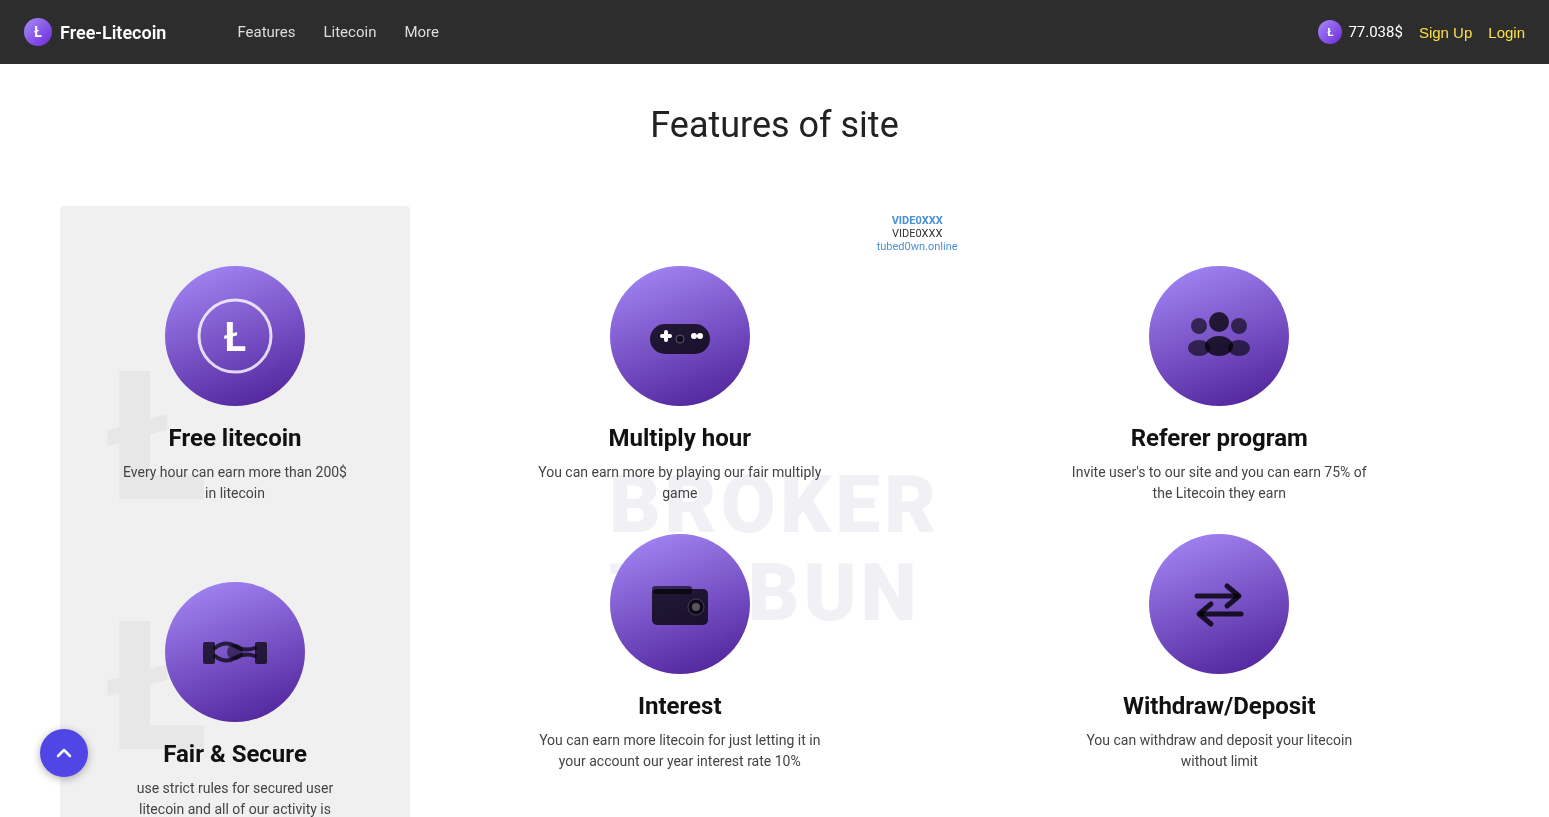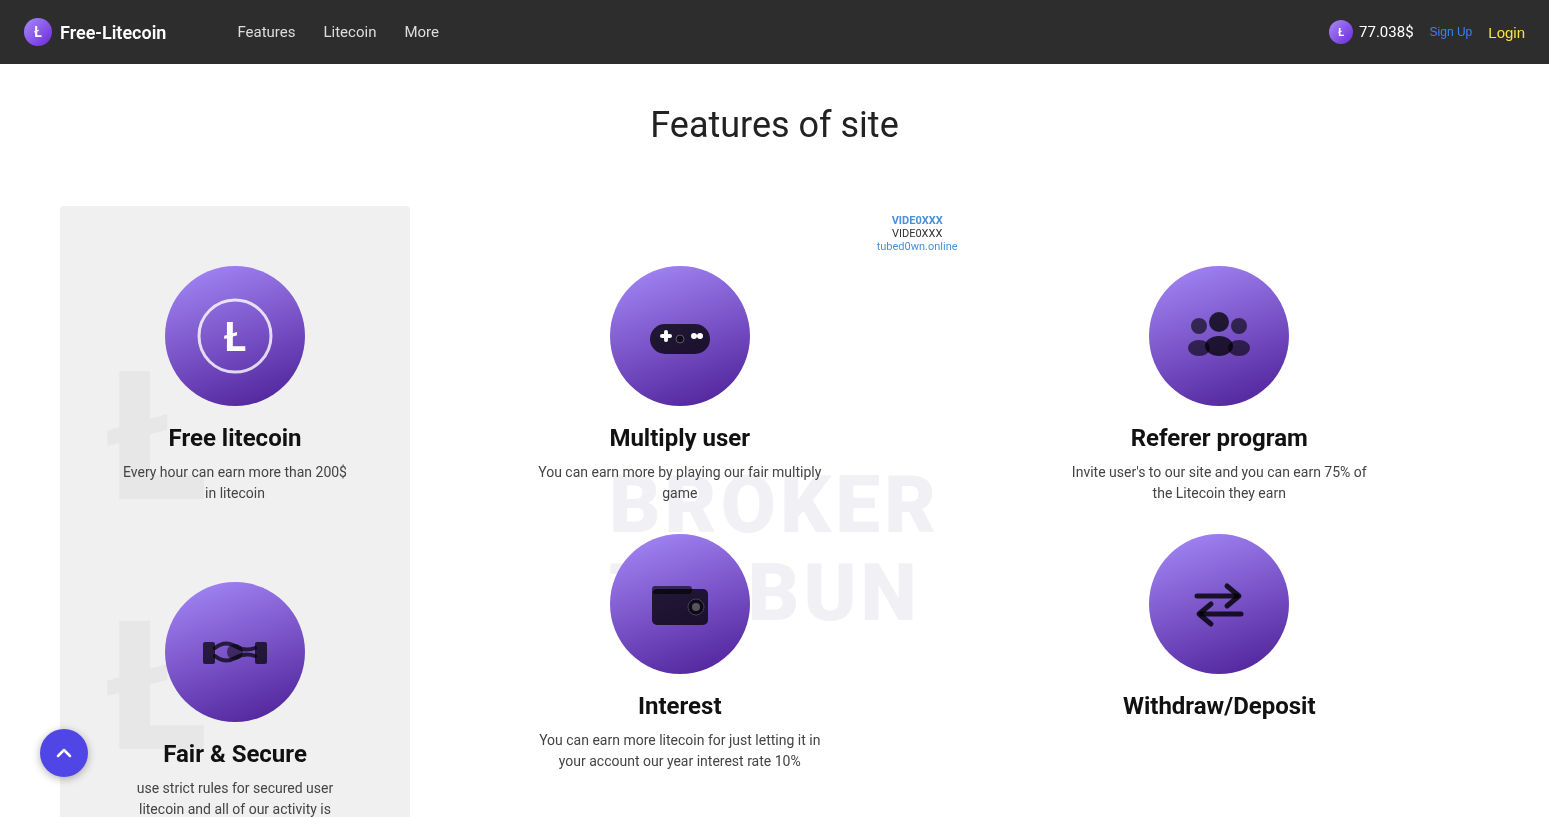--- a/index.html
+++ b/index.html
@@ -70,22 +70,22 @@
       border-radius: 50%;
       background: linear-gradient(135deg, #a78bfa, #6d28d9);
       display: flex;
       align-items: center;
       justify-content: center;
       color: #fff;
       font-size: 11px;
       font-weight: bold;
     }
     .btn-signup {
-      color: #3b82f6;
-      font-size: 12px;
+      color: #fde047;
+      font-size: 15px;
       cursor: pointer;
       background: none;
       border: none;
     }
     .btn-login {
       color: #fde047;
       font-size: 15px;
       cursor: pointer;
       background: none;
       border: none;
@@ -302,21 +302,21 @@
 
               <rect x="20" y="38" width="12" height="4" rx="2" fill="white"></rect>
               <rect x="24" y="34" width="4" height="12" rx="2" fill="white"></rect>
 
               <circle cx="54" cy="40" r="3" fill="white"></circle>
               <circle cx="60" cy="40" r="3" fill="white"></circle>
 
               <circle cx="40" cy="43" r="4" fill="rgba(0,0,0,0.4)" stroke="rgba(255,255,255,0.3)" stroke-width="1"></circle>
             </svg>
           </div>
-          <div class="feature-title">Multiply user</div>
+          <div class="feature-title">Multiply hour</div>
           <div class="feature-desc">You can earn more by playing our fair multiply game</div>
         </div>
 
         <div class="feature-card" style="padding-top:60px;">
           <div class="feature-icon-circle">
             <svg width="80" height="80" viewBox="0 0 80 80">
 
               <circle cx="40" cy="26" r="10" fill="rgba(0,0,0,0.75)"></circle>
               <ellipse cx="40" cy="50" rx="14" ry="10" fill="rgba(0,0,0,0.75)"></ellipse>
 
@@ -352,20 +352,21 @@
             <svg width="80" height="80" viewBox="0 0 80 80">
 
               <line x1="18" y1="32" x2="58" y2="32" stroke="rgba(0,0,0,0.8)" stroke-width="5" stroke-linecap="round"></line>
               <polyline points="48,22 60,32 48,42" stroke="rgba(0,0,0,0.8)" stroke-width="5" fill="none" stroke-linecap="round" stroke-linejoin="round"></polyline>
 
               <line x1="62" y1="50" x2="22" y2="50" stroke="rgba(0,0,0,0.8)" stroke-width="5" stroke-linecap="round"></line>
               <polyline points="32,40 20,50 32,60" stroke="rgba(0,0,0,0.8)" stroke-width="5" fill="none" stroke-linecap="round" stroke-linejoin="round"></polyline>
             </svg>
           </div>
           <div class="feature-title">Withdraw/Deposit</div>
+          <div class="feature-desc">You can withdraw and deposit your litecoin without limit</div>
         </div>
 
       </div>
     </div>
   </div>
 </div>
 
 <div class="scroll-btn">
   <svg width="20" height="20" viewBox="0 0 20 20">
     <polyline points="4,13 10,7 16,13" stroke="white" stroke-width="2.5" fill="none" stroke-linecap="round" stroke-linejoin="round"></polyline>

